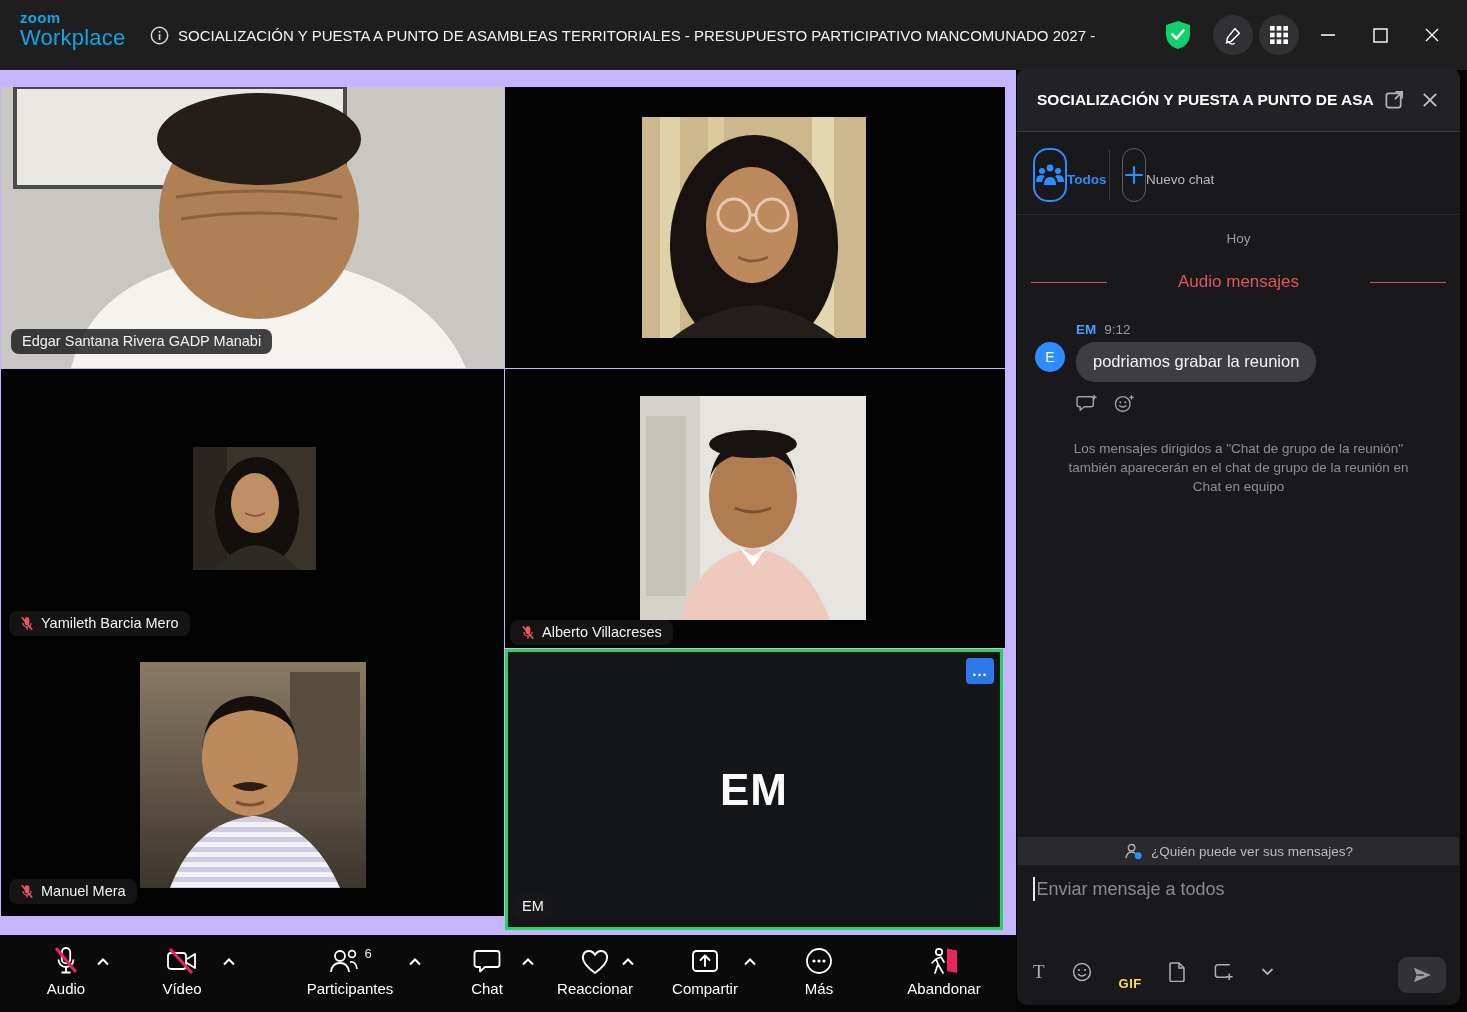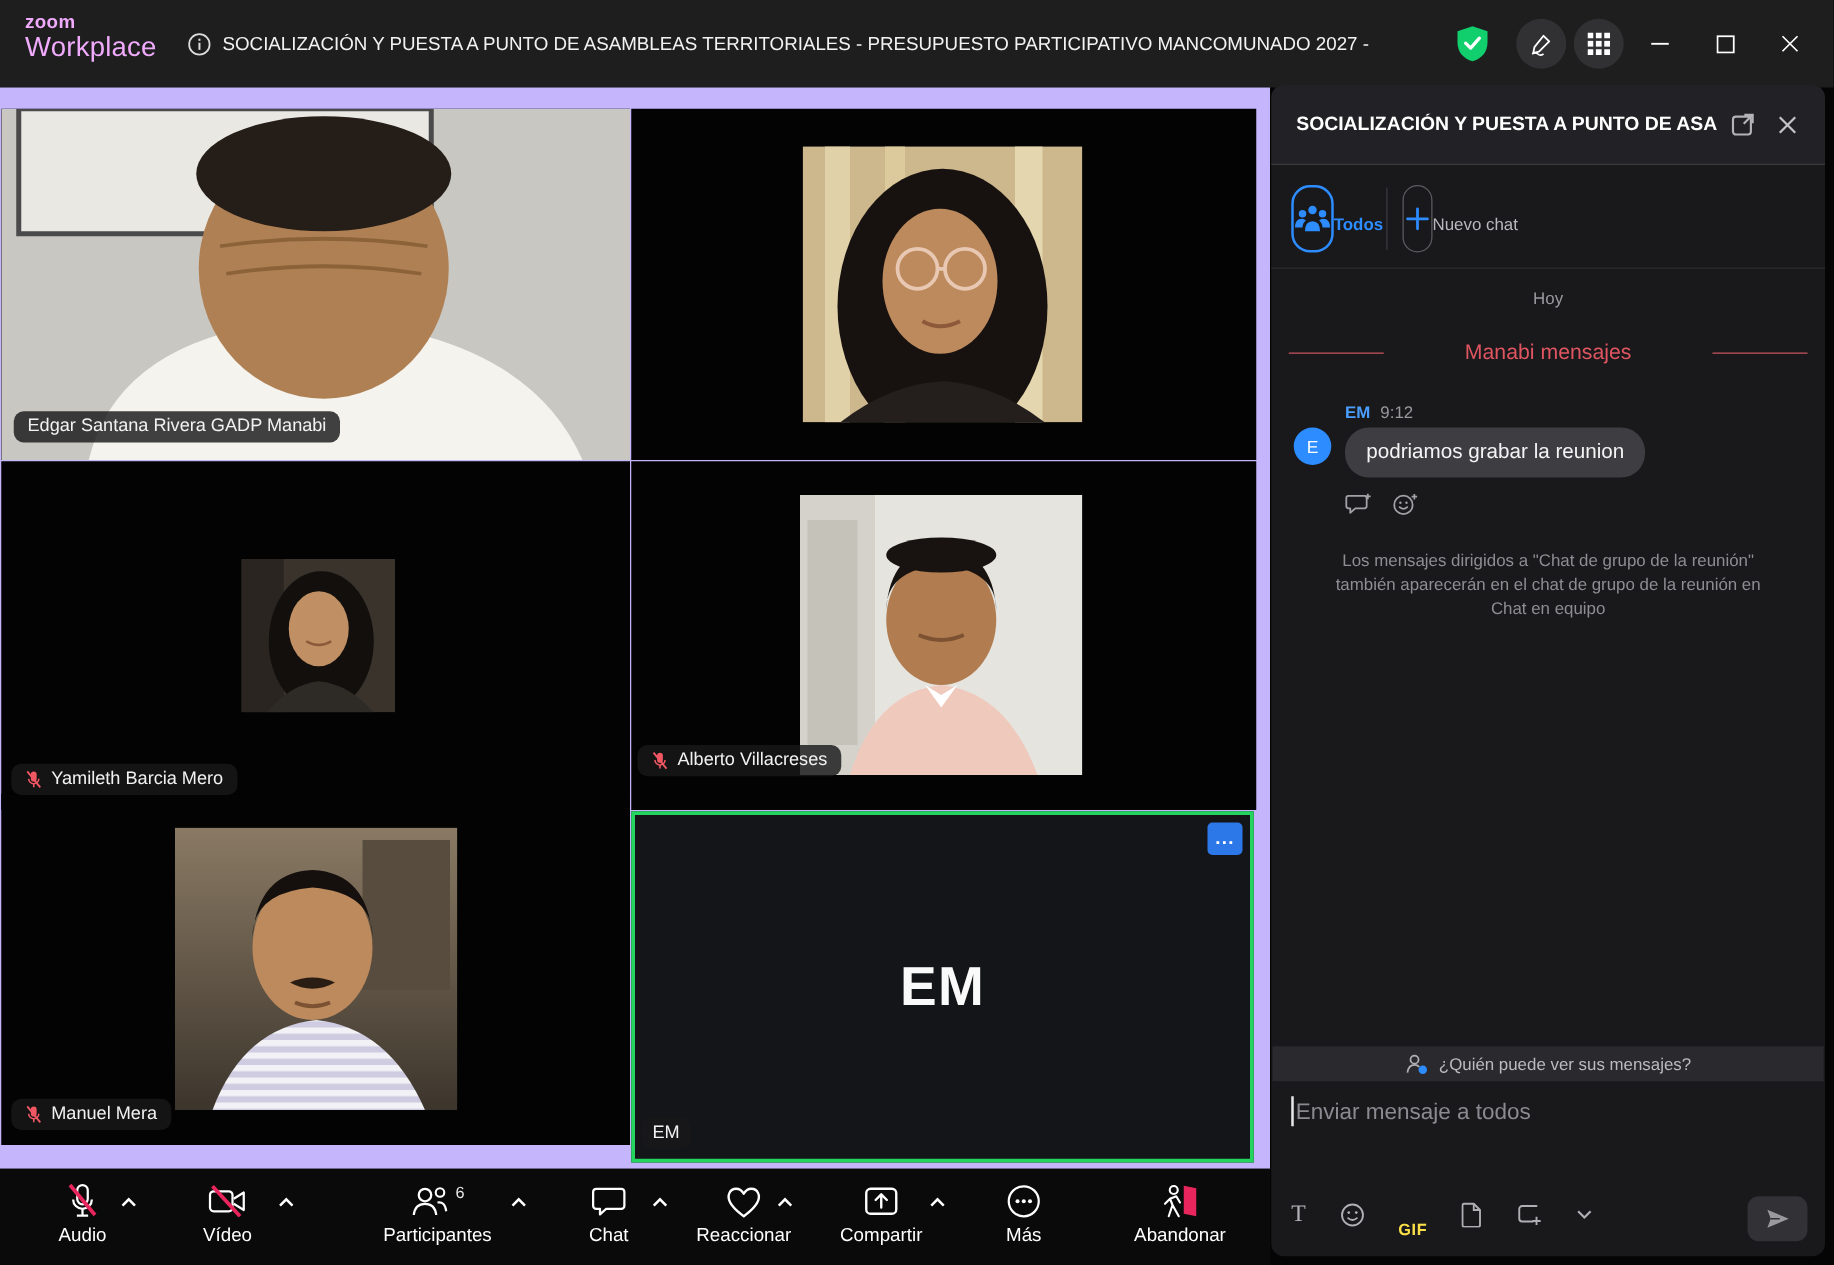--- a/index.html
+++ b/index.html
@@ -3,21 +3,21 @@
 <meta charset="utf-8">
 <style>
   * { margin:0; padding:0; box-sizing:border-box; }
   html,body { width:1467px; height:1012px; background:#000; overflow:hidden;
               font-family:"Liberation Sans", sans-serif; }
   #app { position:relative; width:1467px; height:1012px; background:#050505; }
 
   
   .titlebar { position:absolute; left:0; top:0; width:1467px; height:70px;
               background:#1e1e1f; display:flex; align-items:center; }
-  .logo { position:absolute; left:20px; top:10px; color:#f0abfc; line-height:1.05; }
+  .logo { position:absolute; left:20px; top:10px; color:#0ea5e9; line-height:1.05; }
   .logo .l1 { font-size:15px; font-weight:700; letter-spacing:.3px; }
   .logo .l2 { font-size:22px; font-weight:400; letter-spacing:.2px; }
   .tb-title { position:absolute; left:150px; top:0; width:950px; height:70px;
               display:flex; align-items:center; gap:9px; }
   .tb-title .txt { color:#f2f2f2; font-size:15px; white-space:nowrap; overflow:hidden; }
   .winbtns { position:absolute; right:0; top:0; height:70px; display:flex; align-items:center; gap:6px; padding-right:12px; }
   .circbtn { width:40px; height:40px; border-radius:50%; background:#313134; display:flex; align-items:center; justify-content:center; }
   .plainbtn { width:46px; height:40px; display:flex; align-items:center; justify-content:center; }
   .shield { width:30px; height:34px; display:flex; align-items:center; justify-content:center; margin-right:14px; }
 
@@ -234,21 +234,21 @@
           <rect x="0" y="0" width="60" height="224" fill="#d5d2cb"></rect>
           <rect x="6" y="20" width="40" height="180" fill="#c5c2ba"></rect>
           <path d="M40 224 Q60 158 113 152 Q166 158 190 224 Z" fill="#f0c9bd"></path>
           <path d="M100 152 L113 170 L126 152 L113 160 Z" fill="#fff"></path>
           <ellipse cx="113" cy="100" rx="44" ry="52" fill="#b07c50"></ellipse>
           <path d="M69 92 Q72 44 113 42 Q154 44 157 92 Q157 60 113 56 Q69 60 69 92 Z" fill="#181310"></path>
           <ellipse cx="113" cy="48" rx="44" ry="14" fill="#181310"></ellipse>
           <path d="M95 112 Q113 120 131 112" stroke="#7d5232" stroke-width="3" fill="none"></path>
         </svg>
       </div>
-      <div class="namepill" style="left:5px; bottom:27px;">
+      <div class="namepill" style="left:5px; bottom:3px;">
         <span>
           <svg width="14" height="15" viewBox="0 0 24 26">
               <path d="M12 2 a4 4 0 0 1 4 4 v6 a4 4 0 0 1-8 0 V6 a4 4 0 0 1 4-4z" fill="#ef5763"></path>
               <path d="M5 12 a7 7 0 0 0 14 0" stroke="#ef5763" stroke-width="2.2" fill="none"></path>
               <path d="M12 19 v5" stroke="#ef5763" stroke-width="2.2"></path>
               <path d="M3 2 L21 24" stroke="#ef5763" stroke-width="2.6"></path>
             </svg>
         </span>
         <span>Alberto Villacreses</span>
       </div>
@@ -468,21 +468,21 @@
         </div>
         <div class="tab-lbl-new">Nuevo chat</div>
       </div>
     </div>
 
     <div class="p-msgs">
       <div class="day">Hoy</div>
 
       <div class="newmsg-row">
         <div class="line"></div>
-        <div class="t">Manabi mensajes</div>
+        <div class="t">Audio mensajes</div>
         <div class="line"></div>
       </div>
 
       <div class="msg">
         <div class="msg-head">
           <span class="sender">EM</span><span class="time">9:12</span>
         </div>
         <div class="msg-body">
           <div class="avatar">E</div>
           <div class="bubble">podriamos grabar la reunion</div>

